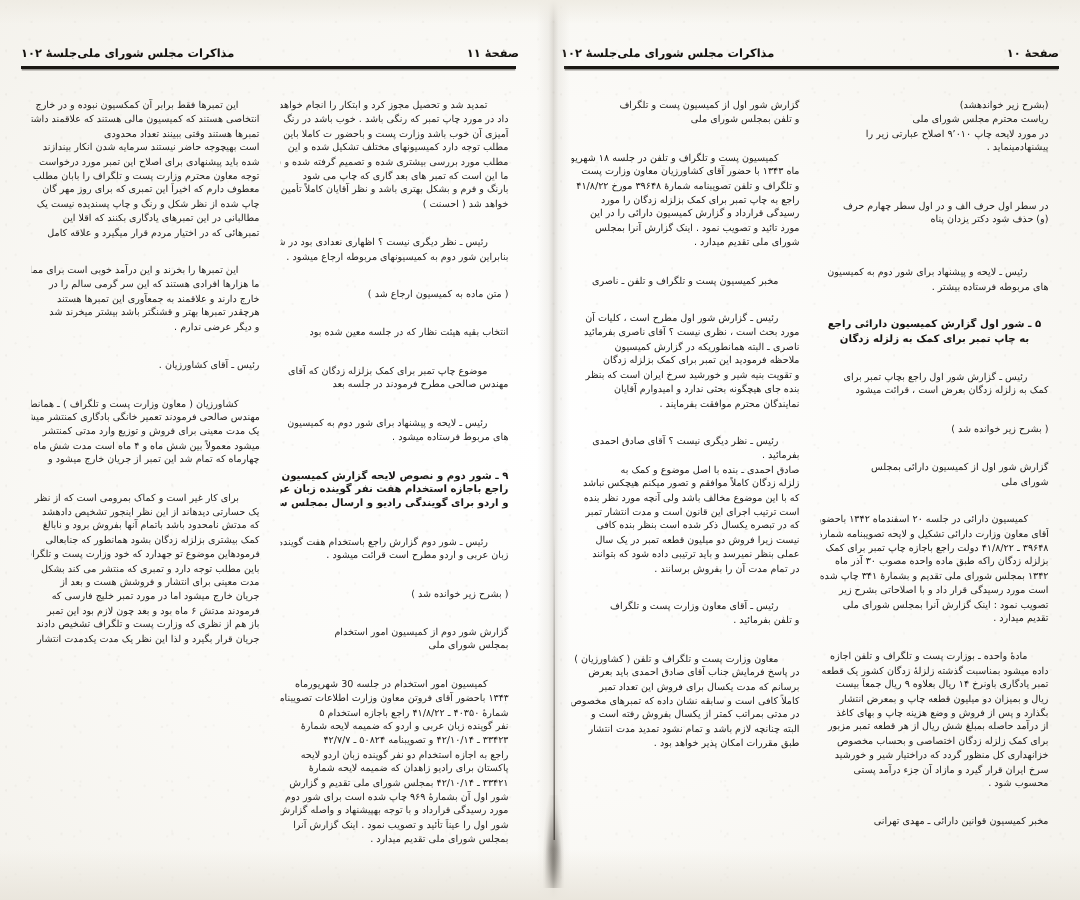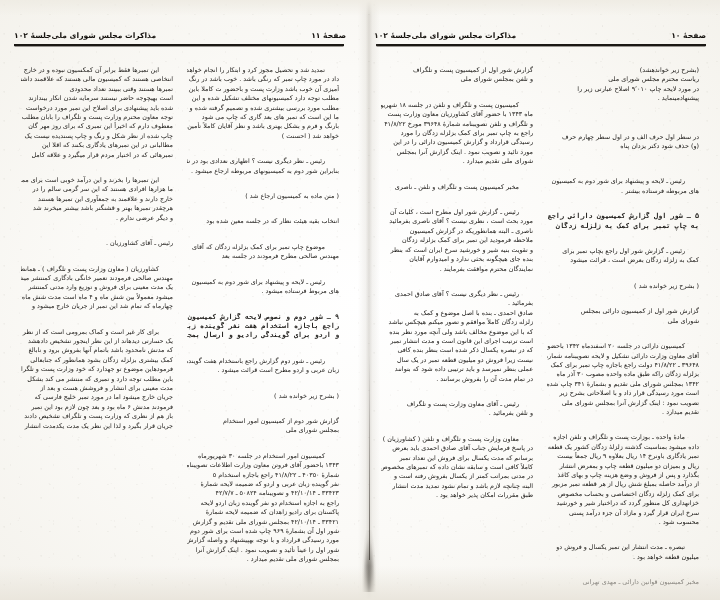--- a/index.html
+++ b/index.html
@@ -91,21 +91,21 @@
     font-size:6.4px;line-height:9.4px;
     color:#100e0b;
     white-space:nowrap;overflow:hidden;
     text-align:justify;
     letter-spacing:.05px;
     font-family:"DejaVu Sans","Liberation Sans",sans-serif;
     filter:blur(.14px);
   }
   .tline.ind{text-indent:14px;}
   .tline.ctr{text-align:right;}
-  .tline.b{font-weight:bold;font-size:6.8px;letter-spacing:0;font-family:Liberation Mono, monospace;}
+  .tline.b{font-weight:bold;text-align:center;font-size:6.8px;letter-spacing:0;}
   .gap{height:7px;}
   .gap.sm{height:4px;}
 
   
   #page-left .tline{opacity:.95;}
   #page-right .tline{opacity:.97;}
 </style>
 </head>
 <body>
 
@@ -167,24 +167,20 @@
             <span class="tline">تمبر یادگاری باونرخ ۱۴ ریال بعلاوه ۹ ریال جمعاً بیست</span>
             <span class="tline">ریال و بمیزان دو میلیون قطعه چاپ و بمعرض انتشار</span>
             <span class="tline">بگذارد و پس از فروش و وضع هزینه چاپ و بهای کاغذ</span>
             <span class="tline">از درآمد حاصله بمبلغ شش ریال از هر قطعه تمبر مزبور</span>
             <span class="tline">برای کمک زلزله زدگان اختصاصی و بحساب مخصوص</span>
             <span class="tline">خزانهداری کل منظور گردد که دراختیار شیر و خورشید</span>
             <span class="tline">سرخ ایران قرار گیرد و مازاد آن جزء درآمد پستی</span>
             <span class="tline">محسوب شود .</span>
           </div>
           <div class="para">
-            <span class="tline ind">تبصره ـ مدت انتشار این تمبر یکسال و فروش دو</span>
-            <span class="tline">میلیون قطعه خواهد بود .</span>
-          </div>
-          <div class="para">
             <span class="tline ctr">مخبر کمیسیون قوانین دارائی ـ مهدی تهرانی</span>
           </div>
         </div>
       <div class="col">
           <div class="para">
             <span class="tline ctr">گزارش شور اول از کمیسیون پست و تلگراف</span>
             <span class="tline ctr">و تلفن بمجلس شورای ملی</span>
           </div>
           <div class="para">
             <span class="tline ind">کمیسیون پست و تلگراف و تلفن در جلسه ۱۸ شهریور</span>
@@ -283,21 +279,21 @@
             <span class="tline">زبان عربی و اردو مطرح است قرائت میشود .</span>
           </div>
           <div class="para">
             <span class="tline ctr">( بشرح زیر خوانده شد )</span>
           </div>
           <div class="para">
             <span class="tline ctr">گزارش شور دوم از کمیسیون امور استخدام</span>
             <span class="tline ctr">بمجلس شورای ملی</span>
           </div>
           <div class="para">
-            <span class="tline ind">کمیسیون امور استخدام در جلسه ۳۰ شهریورماه</span>
+            <span class="tline ind">کمیسیون امور استخدام در جلسه 30 شهریورماه</span>
             <span class="tline">۱۳۴۳ باحضور آقای فروتن معاون وزارت اطلاعات تصویبنامه</span>
             <span class="tline">شمارهٔ ۴۰۳۵۰ ـ ۴۱/۸/۲۲ راجع باجازه استخدام ۵</span>
             <span class="tline">نفر گوینده زبان عربی و اردو که ضمیمه لایحه شمارهٔ</span>
             <span class="tline">۳۳۴۲۳ ـ ۴۲/۱۰/۱۴ و تصویبنامه ۵۰۸۲۴ ـ ۴۲/۷/۷</span>
             <span class="tline">راجع به اجازه استخدام دو نفر گوینده زبان اردو لایحه</span>
             <span class="tline">پاکستان برای رادیو زاهدان که ضمیمه لایحه شمارهٔ</span>
             <span class="tline">۳۳۴۲۱ ـ ۴۲/۱۰/۱۴ بمجلس شورای ملی تقدیم و گزارش</span>
             <span class="tline">شور اول آن بشمارهٔ ۹۶۹ چاپ شده است برای شور دوم</span>
             <span class="tline">مورد رسیدگی قرارداد و با توجه بهپیشنهاد و واصله گزارش</span>
             <span class="tline">شور اول را عیناً تأئید و تصویب نمود . اینک گزارش آنرا</span>

